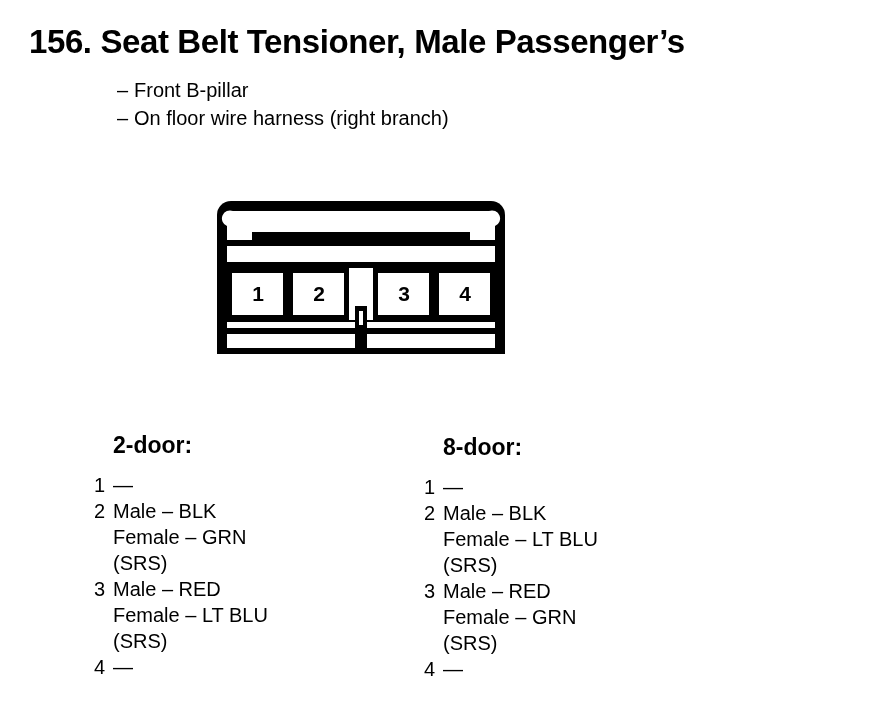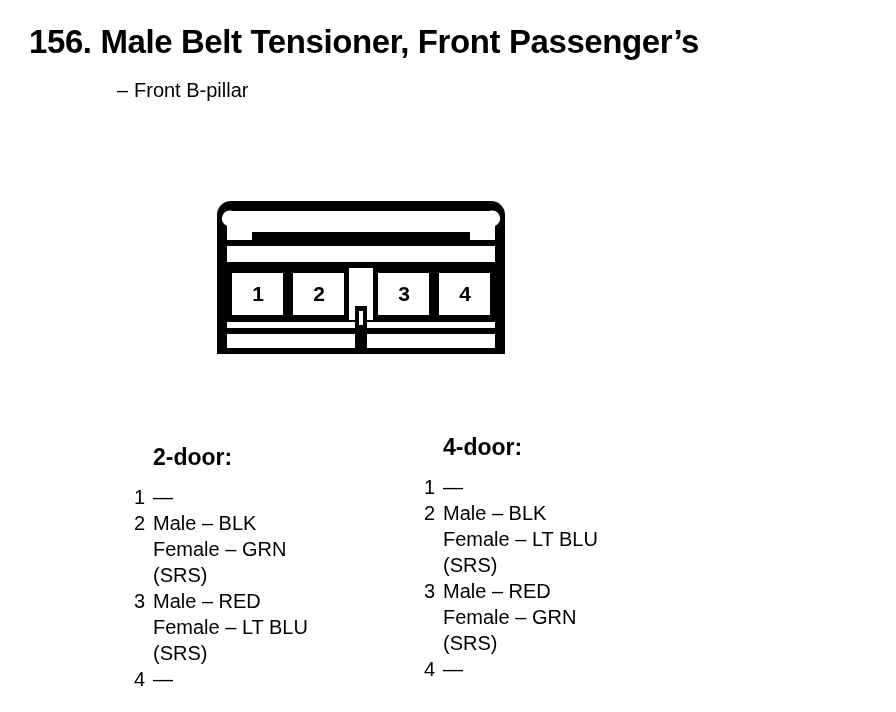--- a/index.html
+++ b/index.html
@@ -71,21 +71,21 @@
     text-anchor: middle;
     dominant-baseline: middle;
   }
 
   
   .pin-table {
     position: absolute;
     font-size: 20px;
     line-height: 26px;
   }
-  .pin-table.col-2door { left: 94px; top: 444px; margin-left: 40px; }
+  .pin-table.col-2door { left: 94px; top: 432px; }
   .pin-table.col-4door { left: 424px; top: 434px; }
 
   .col-heading {
     font-size: 23px;
     font-weight: bold;
     margin-left: 19px;
     margin-bottom: 14px;
     white-space: nowrap;
   }
   .pin-row {
@@ -103,26 +103,29 @@
   }
   .pin-detail div {
     white-space: nowrap;
   }
 </style>
 </head>
 <body>
 
 <div class="page-title">
   <span class="title-num">156. </span>
-  <span class="title-text">Male Belt Tensioner, Front Passenger’s</span>
+  <span class="title-text">Seat Belt Tensioner, Male Passenger’s</span>
 </div>
 
 <div class="subtitle-list">
   <div class="subtitle-line">
     <span class="subtitle-dash">–</span><span>Front B-pillar</span>
+  </div>
+  <div class="subtitle-line">
+    <span class="subtitle-dash">–</span><span>On floor wire harness (right branch)</span>
   </div>
 </div>
 
 <div class="connector-wrap">
   <svg width="294" height="162" viewBox="0 0 294 162" xmlns="http://www.w3.org/2000/svg">
 
     <path d="M 3,17 A 14,14 0 0 1 17,3 L 277,3 A 14,14 0 0 1 291,17 L 291,156 L 3,156 Z" fill="#000000"></path>
 
     <path d="M 13,28 L 13,42 L 38,42 L 38,34 L 256,34 L 256,42 L 281,42 L 281,28
              A 6,6 0 0 0 275,13 L 19,13 A 6,6 0 0 0 13,28 Z" fill="#ffffff"></path>
@@ -185,21 +188,21 @@
 
   <div class="pin-row">
     <div class="pin-no">4</div>
     <div class="pin-detail">
       <div>—</div>
     </div>
   </div>
 </div>
 
 <div class="pin-table col-4door">
-  <div class="col-heading">4-door:</div>
+  <div class="col-heading">8-door:</div>
 
   <div class="pin-row">
     <div class="pin-no">1</div>
     <div class="pin-detail">
       <div>—</div>
     </div>
   </div>
 
   <div class="pin-row">
     <div class="pin-no">2</div>

